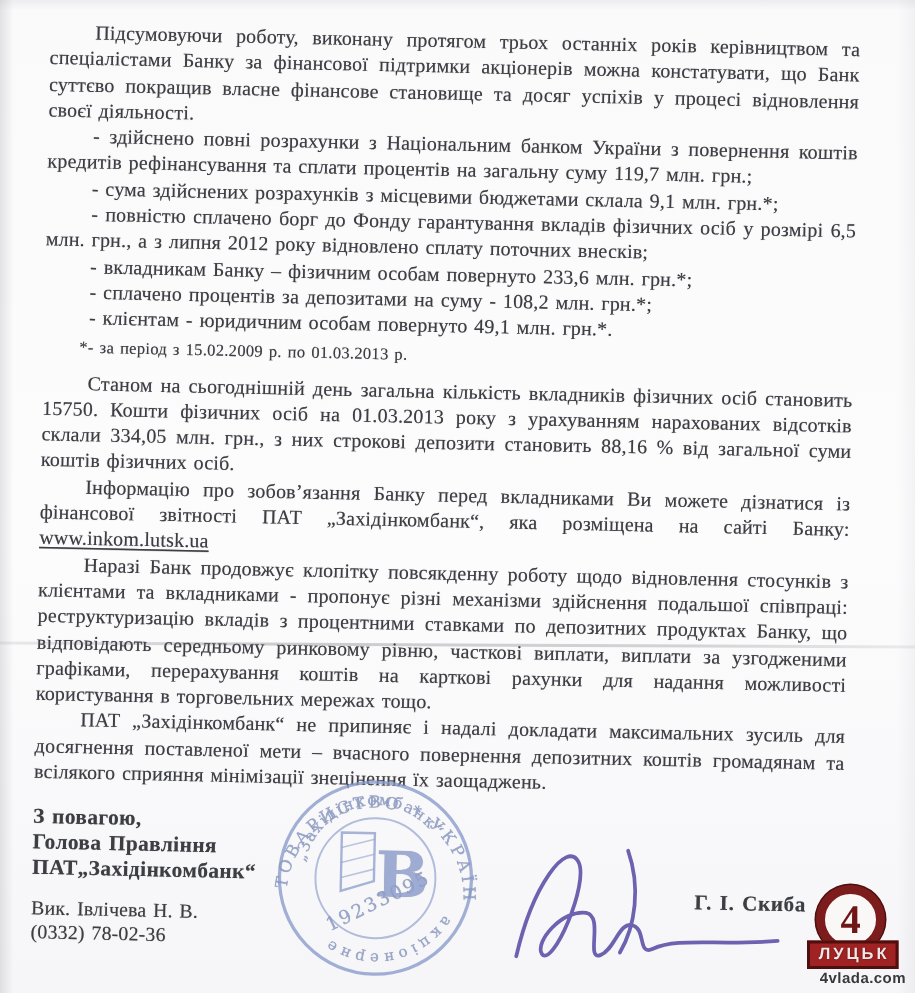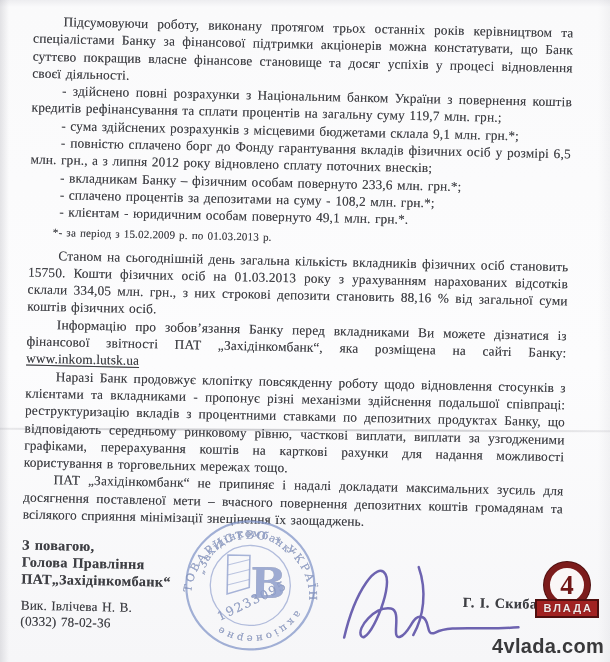--- a/index.html
+++ b/index.html
@@ -42,21 +42,21 @@
     display:flex;align-items:center;justify-content:center;margin-right:14px;
     box-shadow:0 0 0 1px #4e0f0f;
   }
   .wm-4{font-family:"Liberation Serif",serif;font-weight:bold;font-size:27px;color:#701616;line-height:1;}
   .wm-box{
     margin-top:-9px;margin-right:5px;background:#a12222;border:2px solid #4f0f0f;color:#f2e7e7;
     font-family:"Liberation Sans",sans-serif;font-weight:bold;font-size:11px;letter-spacing:2px;
     padding:1px 4px 1px 6px;line-height:13px;text-shadow:0 0 1px #3c0a0a;
   }
   .wm-site{
-    margin-top:17px;font-family:"Liberation Sans",sans-serif;font-weight:bold;font-size:20px;
+    margin-top:1px;font-family:"Liberation Sans",sans-serif;font-weight:bold;font-size:10px;
     color:#39393b;letter-spacing:.3px;white-space:nowrap;
   }
 </style>
 </head>
 <body>
 
 <div class="page">
 
   <div class="letter">
 
@@ -131,18 +131,18 @@
 
   </div>
 
   <div class="crease"></div>
 
   <div class="watermark">
     <div class="wm-emblem">
       <span class="wm-4">4</span>
     </div>
     <div class="wm-box">
-      <span>ВЛАДА</span>
+      <span>ЛУЦЬК</span>
     </div>
     <div class="wm-site">4vlada.com</div>
   </div>
 
 </div>
 
 </body></html>

